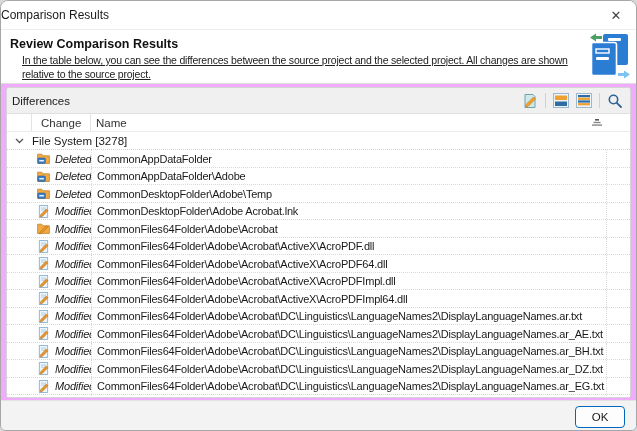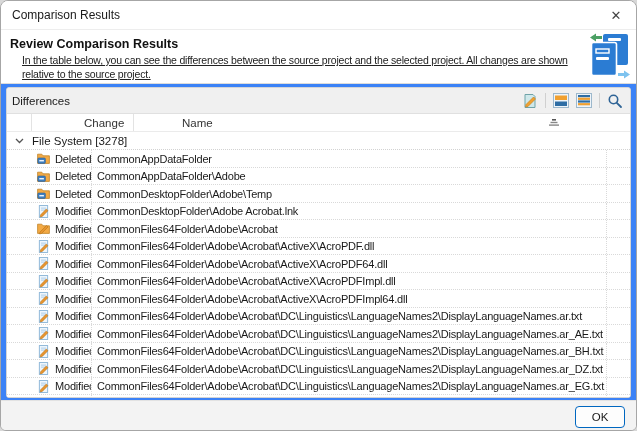--- a/index.html
+++ b/index.html
@@ -4,54 +4,54 @@
 <style>
   html,body{margin:0;padding:0;background:#d8d8d8;font-family:"Liberation Sans",sans-serif;}
   *{box-sizing:border-box;}
   .dialog{
     position:relative;width:637px;height:431px;background:#ffffff;
     border:1px solid #a6a6a6;border-radius:8px 8px 6px 6px;overflow:hidden;
     color:#1a1a1a;
   }
   
   .titlebar{height:29px;display:flex;align-items:center;background:#fff;border-bottom:1px solid #ededed;}
-  .titlebar .title{font-size:12px;padding-left:11px;color:#1a1a1a;}
+  .titlebar .title{font-size:12px;color:#1a1a1a;}
   .titlebar .close{margin-left:auto;width:40px;height:28px;display:flex;align-items:center;justify-content:center;
     font-size:13px;color:#444;cursor:pointer;}
   
   .header{position:relative;background:#fff;padding:7px 52px 2px 9px;min-height:53px;}
   .header h1{margin:0;font-size:12.5px;font-weight:bold;color:#111;}
   .header p{margin:2px 0 0 12px;font-size:10.5px;letter-spacing:-0.2px;line-height:1.35;color:#222;max-width:572px;text-decoration:underline;}
   .header .hicon{position:absolute;right:6px;top:3px;width:40px;height:46px;}
   .header-sep{height:1px;background:#dcdcdc;}
   
-  .body{background:#3b82f6;height:316px;padding:3px 5px 0 5px;}
+  .body{background:#f0abfc;height:316px;padding:3px 5px 0 5px;}
   .panel{border:1px solid #d5d5d5;border-radius:3px;height:311px;overflow:hidden;background:#f0f0f0;}
   .panel-toolbar{height:25px;display:flex;align-items:center;padding:0 5px 0 5px;background:#f0f0f0;}
   .panel-toolbar .lbl{font-size:11.5px;color:#1a1a1a;}
   .tools{margin-left:auto;display:flex;align-items:center;gap:3px;}
   .tool{width:20px;height:19px;display:flex;align-items:center;justify-content:center;cursor:pointer;border-radius:2px;}
   .tsep{width:1px;height:15px;background:#d0d0d0;margin:0 2px;}
   
   .table{background:#fff;border-top:1px solid #e0e0e0;height:284px;}
   .thead{display:grid;grid-template-columns:25px 59px 1fr 24px;height:18px;align-items:center;
-    background:#fff;border-bottom:1px solid #ebebeb;font-size:11.5px;color:#333;gap:43px;}
+    background:#fff;border-bottom:1px solid #ebebeb;font-size:11.5px;color:#333;}
   .thead .hc{height:100%;display:flex;align-items:center;}
   .thead .hc.g{border-right:1px solid #e3e3e3;}
   .thead .hc.change{padding-left:9px;border-right:1px solid #e3e3e3;cursor:pointer;}
   .thead .hc.name{padding-left:5px;cursor:pointer;justify-content:space-between;}
   .thead .sortbox{margin-left:auto;padding-right:4px;display:flex;align-items:center;cursor:pointer;}
   .tbody{height:266px;overflow:hidden;background:#fff;}
   .group-row{display:flex;align-items:center;height:18px;font-size:11.5px;color:#1a1a1a;
     border-bottom:1px dotted #d2d2d2;cursor:pointer;background:#fff;}
   .group-row .chev{width:25px;display:flex;justify-content:center;align-items:center;}
   .tr{display:grid;grid-template-columns:25px 59px 1fr 24px;height:17.5px;align-items:center;
     border-bottom:1px dotted #d9d9d9;background:#fff;font-size:11px;letter-spacing:-0.2px;color:#1a1a1a;cursor:default;}
   .td{height:100%;display:flex;align-items:center;white-space:nowrap;overflow:hidden;}
-  .td.change{padding-left:5px;gap:5px;}
+  .td.change{padding-left:5px;gap:5px;font-style:italic;}
   .td.name{border-left:1px dotted #d9d9d9;padding-left:5px;}
   .td.rgutter{border-left:1px dotted #d9d9d9;}
   .ricon{width:13px;height:13px;display:inline-flex;flex:0 0 13px;}
   .ricon svg{width:13px;height:13px;}
   
   .footer{height:32px;background:#f3f3f3;border-top:1px solid #e2e2e2;display:flex;align-items:center;justify-content:flex-end;padding-right:11px;}
   .okbtn{width:50px;height:22px;background:#fdfdfd;border:1px solid #0067c0;border-radius:4px;
     font-size:11.5px;font-family:"Liberation Sans",sans-serif;color:#1a1a1a;cursor:pointer;}
 </style>
 </head>

